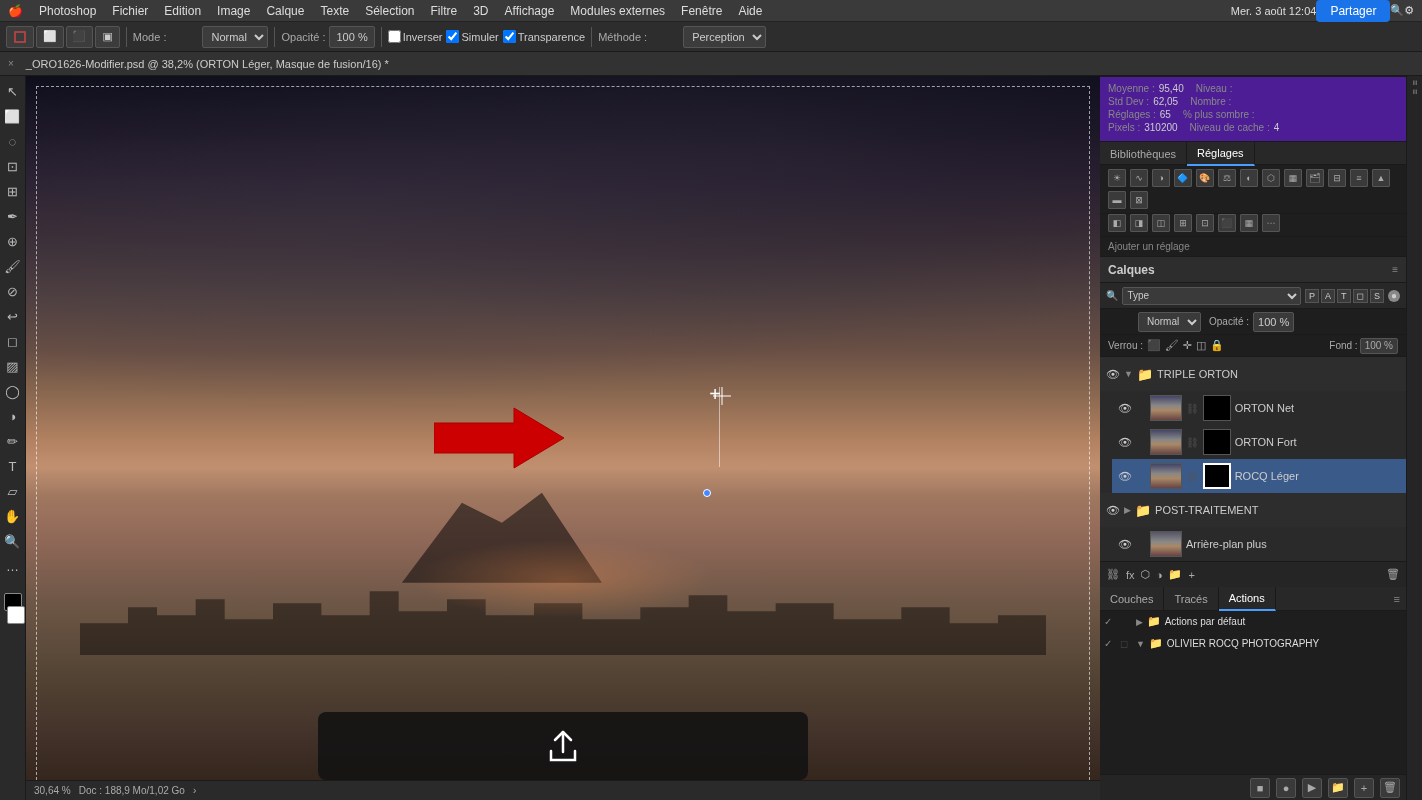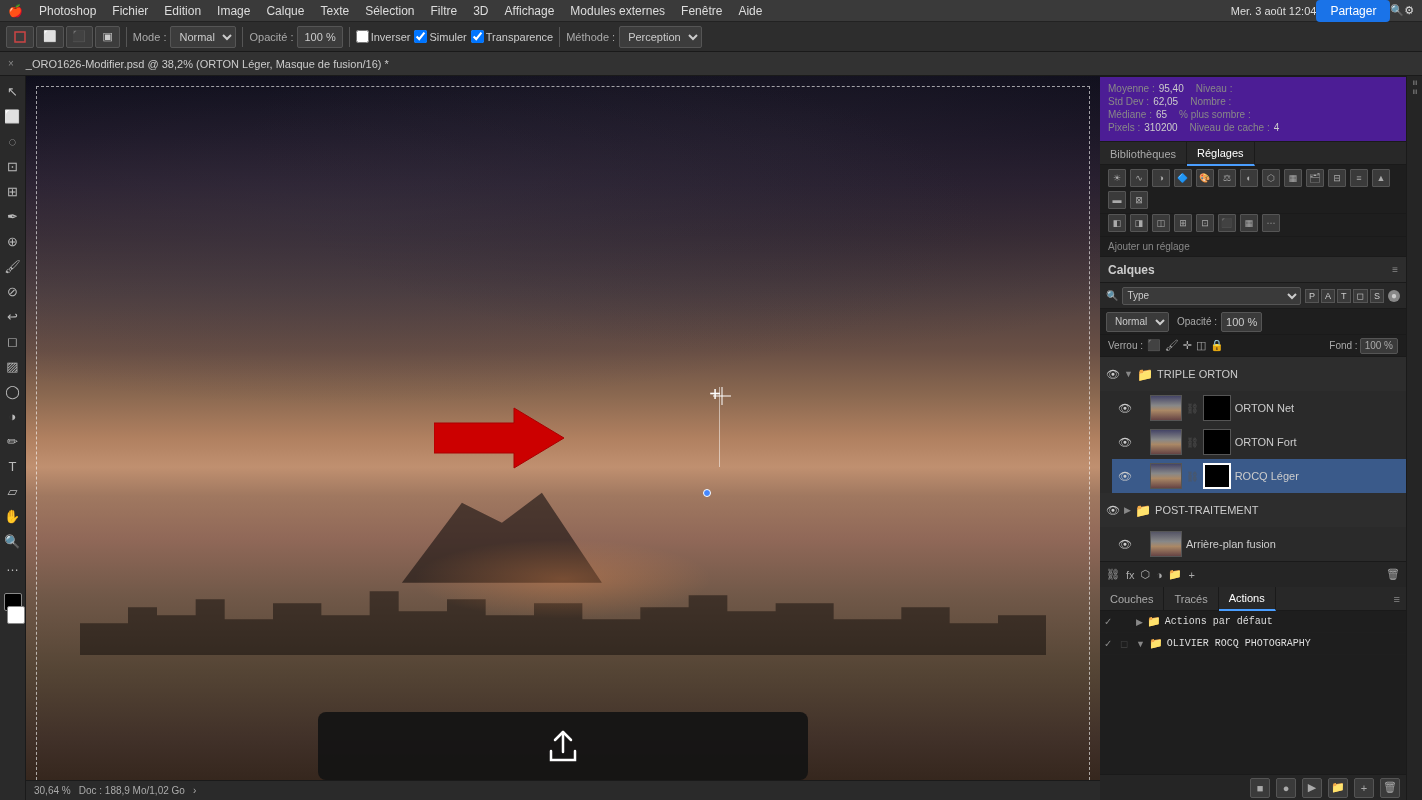--- a/index.html
+++ b/index.html
@@ -17,21 +17,21 @@
     #toolbar {
       width: 100%; height: 30px; background: #2d2d2d; display: flex; align-items: center;
       padding: 0 6px; gap: 4px; border-bottom: 1px solid #1a1a1a;
     }
     .toolbar-btn {
       height: 22px; padding: 0 6px; background: #3c3c3c; border: 1px solid #555;
       color: #ccc; font-size: 11px; border-radius: 2px; cursor: pointer; display: flex; align-items: center; gap: 3px;
     }
     .toolbar-select {
       height: 22px; padding: 0 4px; background: #3c3c3c; border: 1px solid #555;
-      color: #ccc; font-size: 11px; border-radius: 2px;
+      color: #ccc; font-size: 11px; border-radius: 2px; margin-left: 32px;
     }
     .toolbar-separator { width: 1px; height: 20px; background: #555; margin: 0 2px; }
     .toolbar-label { color: #aaa; font-size: 11px; }
     .toolbar-check { display: flex; align-items: center; gap: 2px; font-size: 11px; color: #ccc; }
 
     
     #tabbar {
       width: 100%; height: 24px; background: #323232; display: flex; align-items: center;
       padding: 0 8px; border-bottom: 1px solid #1a1a1a;
     }
@@ -216,21 +216,21 @@
       flex: 1; overflow-y: auto; font-size: 11px;
     }
     .action-row {
       height: 22px; display: flex; align-items: center; padding: 0 4px; gap: 4px;
       border-bottom: 1px solid #1f1f1f; cursor: pointer;
     }
     .action-check { width: 12px; font-size: 10px; color: #888; }
     .action-modal { width: 12px; font-size: 10px; color: #444; }
     .action-expand { font-size: 9px; color: #888; }
     .action-folder-icon { font-size: 11px; color: #c8a050; }
-    .action-name { font-size: 10px; color: #ccc; flex: 1; font-family: Liberation Mono, monospace; }
+    .action-name { font-size: 10px; color: #ccc; flex: 1; }
     .action-name.folder { color: #ddd; font-weight: 500; }
 
     
     #actions-bottom {
       height: 26px; background: #252525; display: flex; align-items: center;
       justify-content: flex-end; padding: 0 6px; gap: 6px; border-top: 1px solid #1a1a1a;
     }
     .act-btn {
       width: 20px; height: 20px; display: flex; align-items: center; justify-content: center;
       background: #3a3a3a; border: 1px solid #555; border-radius: 2px;
@@ -429,21 +429,21 @@
           <span class="stat-label">Std Dev :</span>
           <span class="stat-value">62,05</span>
         </div>
         <div class="stat-item">
           <span class="stat-label">Nombre :</span>
           <span class="stat-value"></span>
         </div>
       </div>
       <div class="stat-row">
         <div class="stat-item">
-          <span class="stat-label">Médiane :</span>
+          <span class="stat-label">Réglages :</span>
           <span class="stat-value">65</span>
         </div>
         <div class="stat-item">
           <span class="stat-label">% plus sombre :</span>
           <span class="stat-value"></span>
         </div>
       </div>
       <div class="stat-row">
         <div class="stat-item">
           <span class="stat-label">Pixels :</span>
@@ -580,21 +580,21 @@
         <span class="eye-icon">👁</span>
         <span style="font-size:9px;color:#888;">▶</span>
         <span class="layer-folder">📁</span>
         <span class="layer-name">POST-TRAITEMENT</span>
       </div>
 
       <div class="layer-row layer-indent1">
         <span class="eye-icon">👁</span>
         <span style="width:10px;"></span>
         <div style="width:32px;height:26px;background:linear-gradient(to bottom,#556 0%,#888 40%,#a86 60%,#644 100%);border:1px solid #555;"></div>
-        <span class="layer-name">Arrière-plan fusion</span>
+        <span class="layer-name">Arrière-plan plus</span>
       </div>
     </div>
 
     <div style="height:26px;background:#252525;display:flex;align-items:center;padding:0 6px;gap:6px;border-top:1px solid #1a1a1a;">
       <span style="font-size:11px;color:#aaa;">⛓</span>
       <span style="font-size:11px;color:#aaa;">fx</span>
       <span style="font-size:11px;color:#aaa;">⬡</span>
       <span style="font-size:11px;color:#aaa;">◑</span>
       <span style="font-size:11px;color:#aaa;">📁</span>
       <span style="font-size:11px;color:#aaa;">+</span>

